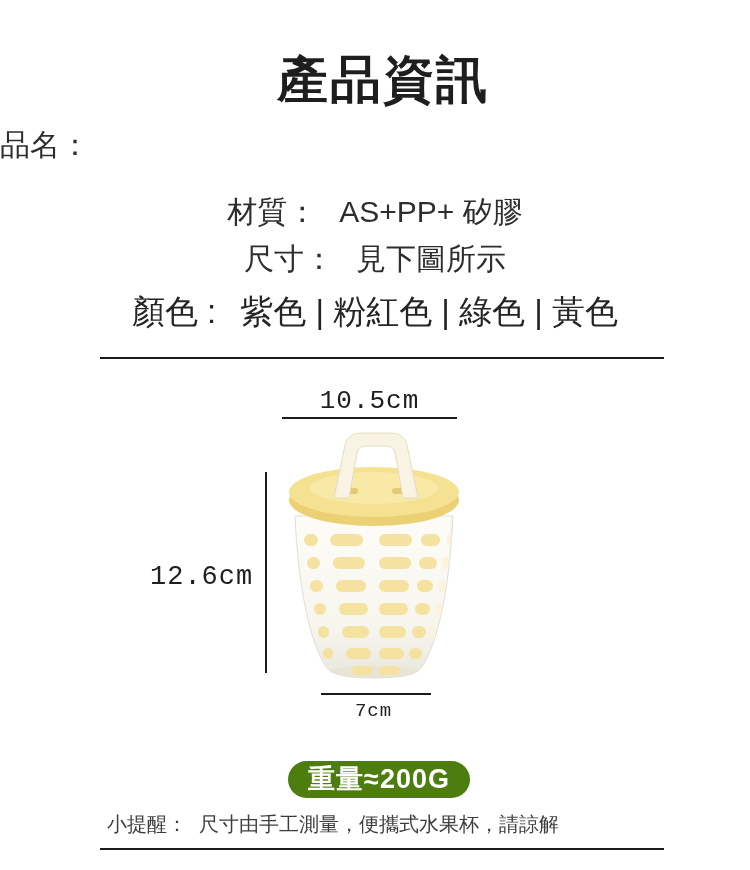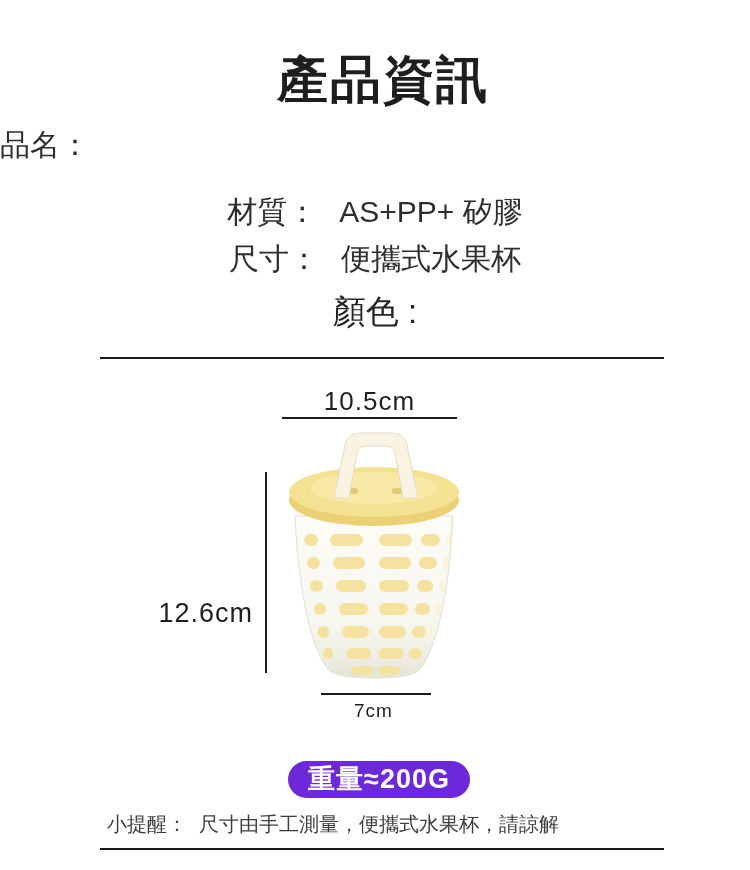--- a/index.html
+++ b/index.html
@@ -22,34 +22,34 @@
   .spec-row.gap-narrow{gap:24px;}
   .spec-row.row-name{top:128px;flex-direction:column;}
   .spec-row.row-material{top:195px;}
   .spec-row.row-size{top:242px;}
   .spec-row.row-color{top:292px;font-size:33px;line-height:40px;color:#242424;}
   .divider{position:absolute;left:100px;width:564px;height:2px;background:#1b1b1b;}
   .divider.top{top:357px;}
   .divider.bottom{top:848px;}
   .dim-label{
     position:absolute;color:#1f1f1f;font-size:26px;letter-spacing:1px;
-    font-family:Liberation Sans, sans-serif;
+    font-family:Liberation Mono, monospace;
   }
   .dim-top-label{left:282px;top:386px;width:175px;text-align:center;}
   .dim-top-line{position:absolute;left:282px;top:417px;width:175px;height:2px;background:#1c1c1c;}
-  .dim-height-label{left:150px;top:562px;width:103px;text-align:right;font-size:27px;margin-top:36px;}
+  .dim-height-label{left:150px;top:562px;width:103px;text-align:right;font-size:27px;}
   .dim-height-line{position:absolute;left:265px;top:472px;width:2px;height:201px;background:#1c1c1c;}
   .dim-bottom-line{position:absolute;left:321px;top:693px;width:110px;height:2px;background:#1c1c1c;}
   .dim-bottom-label{left:316px;top:700px;width:115px;text-align:center;font-size:19px;}
   .product-svg{position:absolute;left:270px;top:428px;}
   .slot{fill:#f5e2a0;}
   .slot-hi{fill:#fbf3da;}
   .weight-badge{
     position:absolute;left:288px;top:761px;width:182px;height:37px;
-    border-radius:19px;background:#6d28d9;color:#ffffff;
+    border-radius:19px;background:#4d7c0f;color:#ffffff;
     font-size:27px;font-weight:bold;line-height:37px;text-align:center;
     letter-spacing:1px;
   }
   .footnote{
     position:absolute;left:0;top:812px;width:666px;display:flex;
     justify-content:center;gap:12px;color:#3d3d3d;font-size:20px;line-height:24px;
   }
 </style>
 </head>
 <body>
@@ -60,24 +60,25 @@
 
   <div class="spec-row row-name gap-wide">
     <span>品名：</span>
   </div>
   <div class="spec-row row-material gap-wide">
     <span>材質：</span>
     <span>AS+PP+ 矽膠</span>
   </div>
   <div class="spec-row row-size gap-wide">
     <span>尺寸：</span>
-    <span>便攜式水果杯</span>
+    <span>見下圖所示</span>
   </div>
   <div class="spec-row row-color gap-narrow">
     <span>顏色 :</span>
+    <span>紫色 | 粉紅色 | 綠色 | 黃色</span>
   </div>
 
   <div class="divider top"></div>
 
   <div class="dim-label dim-top-label">10.5cm</div>
   <div class="dim-top-line"></div>
 
   <div class="dim-label dim-height-label">12.6cm</div>
   <div class="dim-height-line"></div>
 

